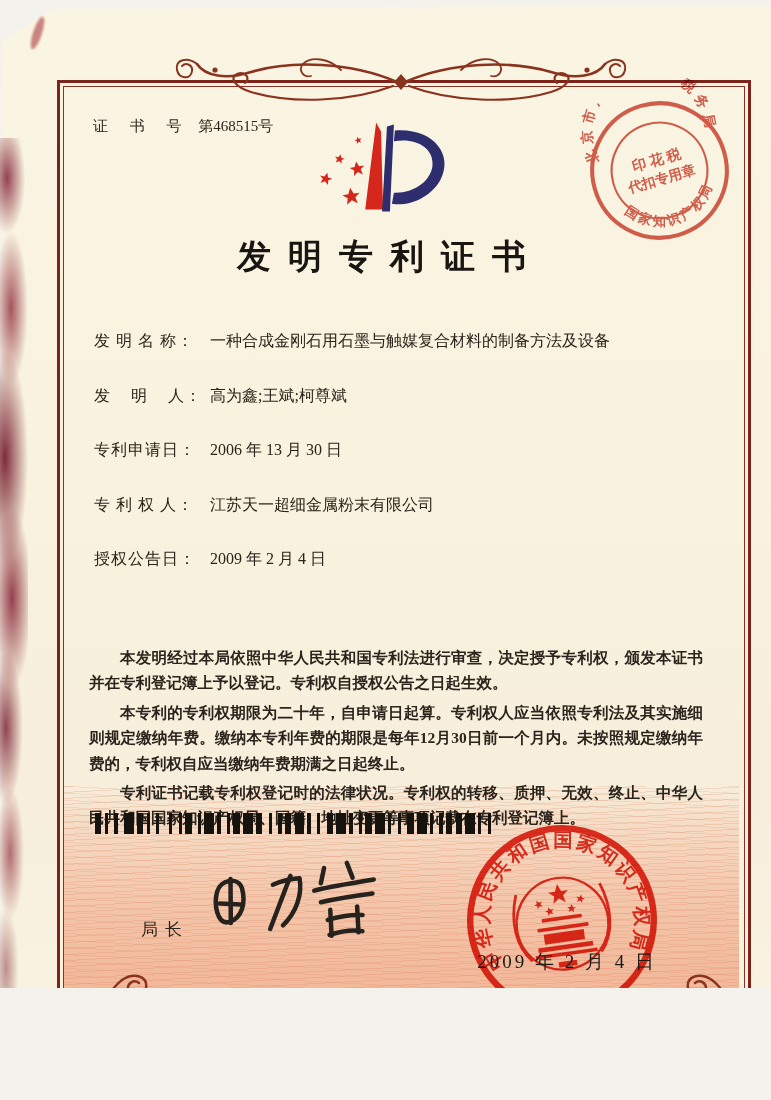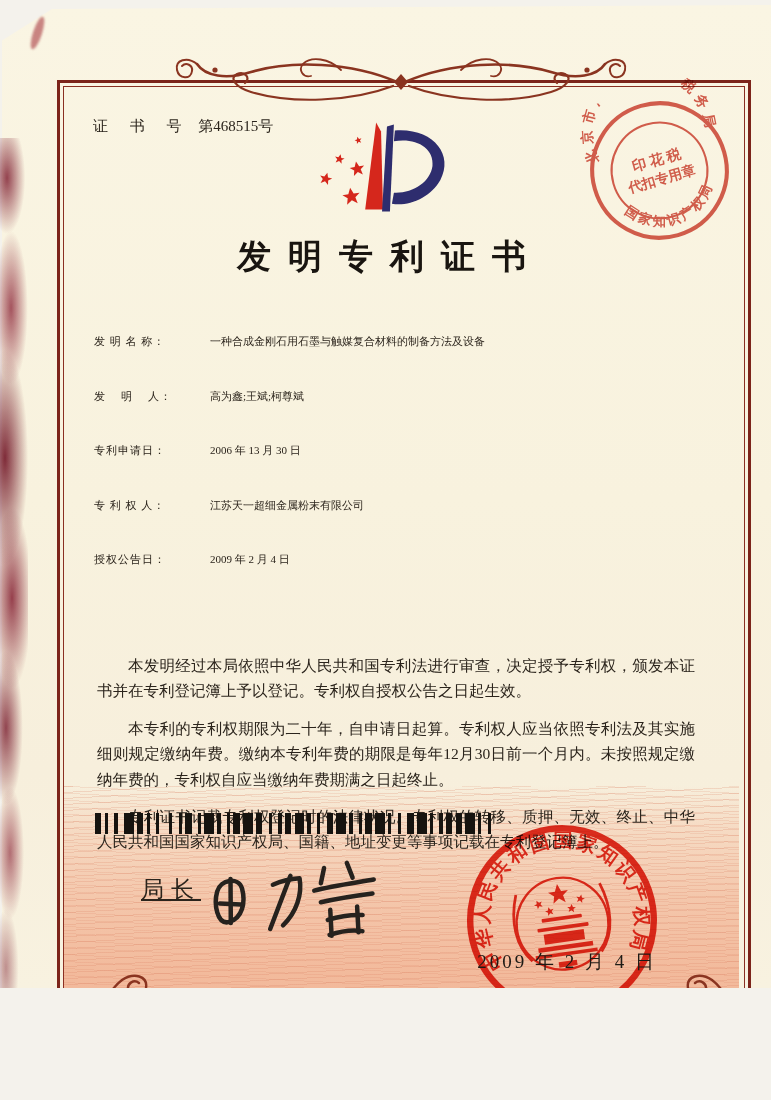--- a/index.html
+++ b/index.html
@@ -31,30 +31,30 @@
       repeating-linear-gradient(183deg, rgba(217,123,93,.16) 0 1px, rgba(255,255,255,0) 1px 7px),
       linear-gradient(180deg, rgba(244,195,166,0) 0%, rgba(244,195,166,.45) 16%,
         rgba(243,188,158,.8) 45%, rgba(242,183,152,.95) 75%, #f2b99c 100%);}
   .ornament{position:absolute;z-index:3;}
   .content{position:absolute;z-index:4;}
   .certno{left:93px;top:117px;font-size:15px;}
   .certno .lbl{letter-spacing:9px;margin-right:4px;}
   .logo{left:296px;top:114px;}
   .title{left:45px;top:234px;width:690px;text-align:center;font-size:34px;font-weight:700;
     letter-spacing:17px;color:#191510;}
-  .fields{left:94px;top:330px;width:616px;font-size:11px;}
+  .fields{left:94px;top:330px;width:616px;font-size:16px;}
   .frow{margin-bottom:32.5px;line-height:22px;}
   .frow .lbl{display:inline-block;width:116px;white-space:pre;letter-spacing:1px;}
   .body-text{left:85px;top:641px;width:622px;font-size:15.5px;line-height:25.4px;
     text-align:justify;}
-  .body-text p{margin:12px;text-indent:2em;}
+  .body-text p{margin:4px;text-indent:2em;font-weight:bold;}
   .barcode{left:95px;top:813px;width:396px;height:21px;display:flex;align-items:stretch;}
   .barcode i{display:block;height:100%;}
   .bar{background:#16130f;}
-  .sig-label{left:141px;top:874px;font-size:23px;letter-spacing:7px;text-decoration:underline;}
+  .sig-label{left:141px;top:918px;font-size:17px;letter-spacing:7px;}
   .sig-svg{left:188px;top:856px;transform:rotate(-3deg);}
   .seal{left:461px;top:819px;mix-blend-mode:multiply;opacity:.93;}
   .seal-date{left:462px;top:949px;width:210px;text-align:center;font-size:19px;
     letter-spacing:3px;color:#1d1a15;z-index:5;}
   .tax-stamp{left:578px;top:89px;transform:rotate(-16deg);mix-blend-mode:multiply;
     opacity:.88;z-index:5;}
   .footer{left:57px;top:999px;width:688px;text-align:center;font-size:13.5px;
     letter-spacing:2px;color:#3a2e24;}
   .sr{position:absolute;width:1px;height:1px;overflow:hidden;clip:rect(0 0 0 0);}
 </style>

